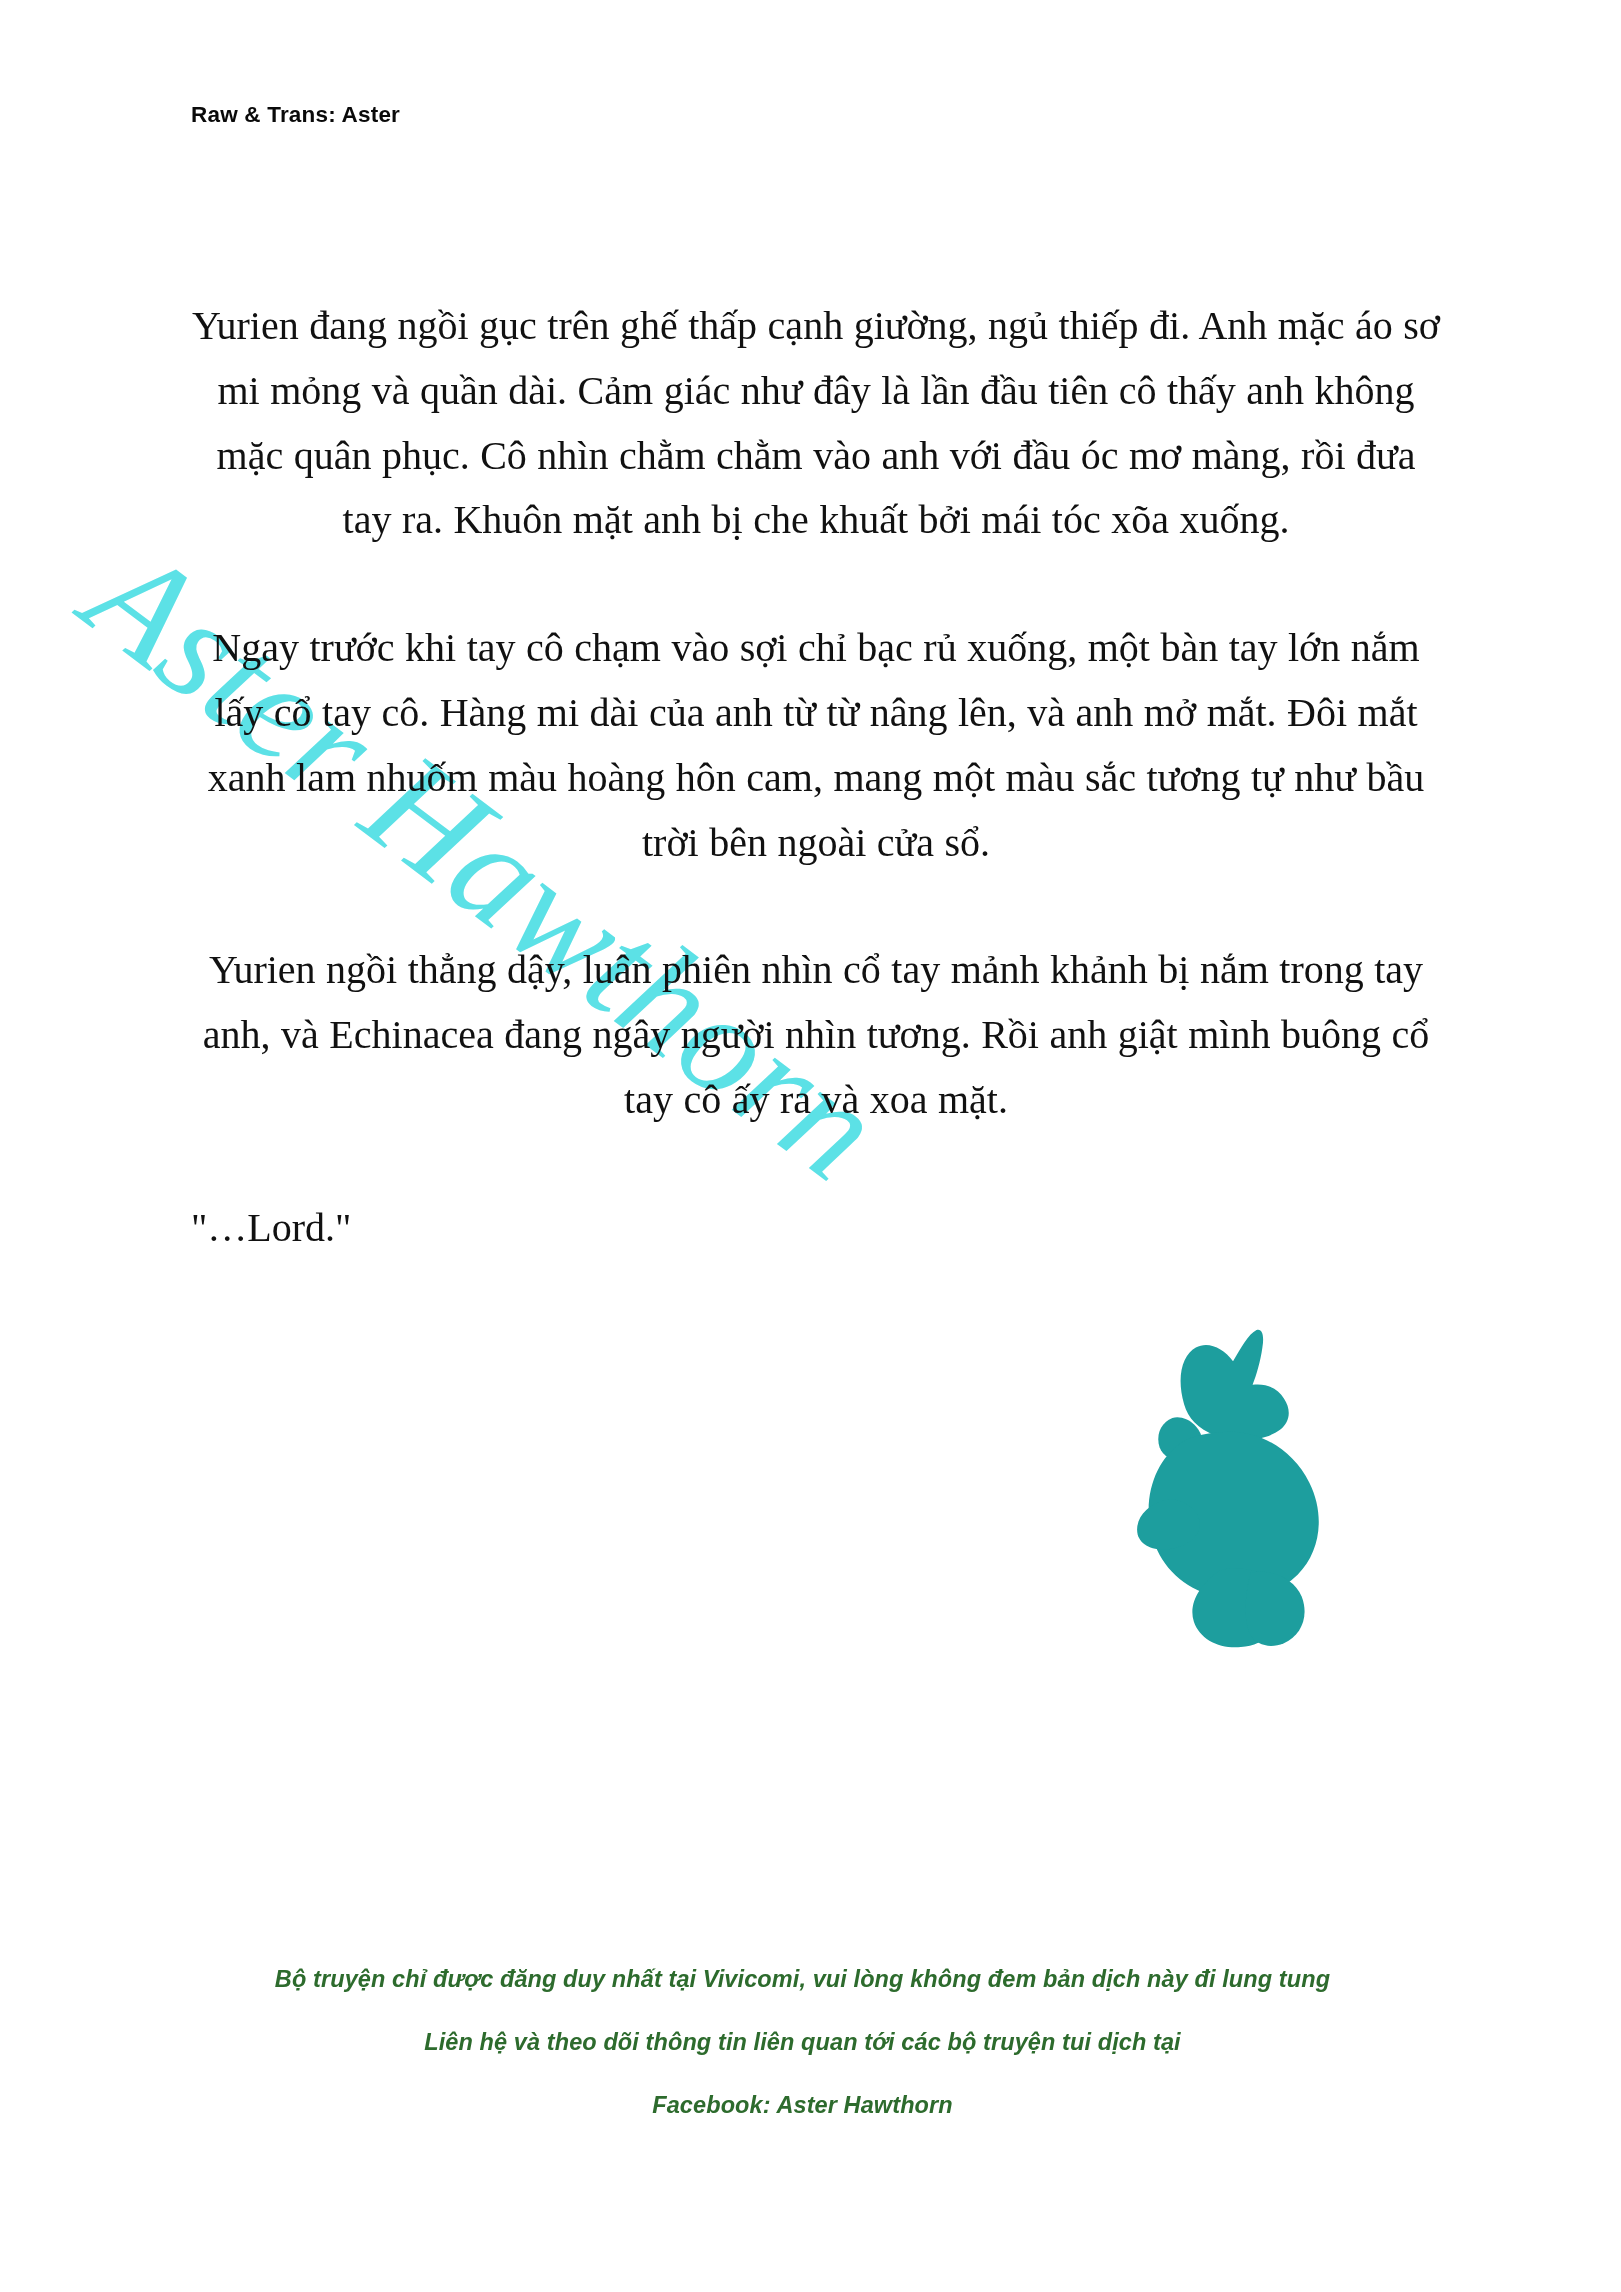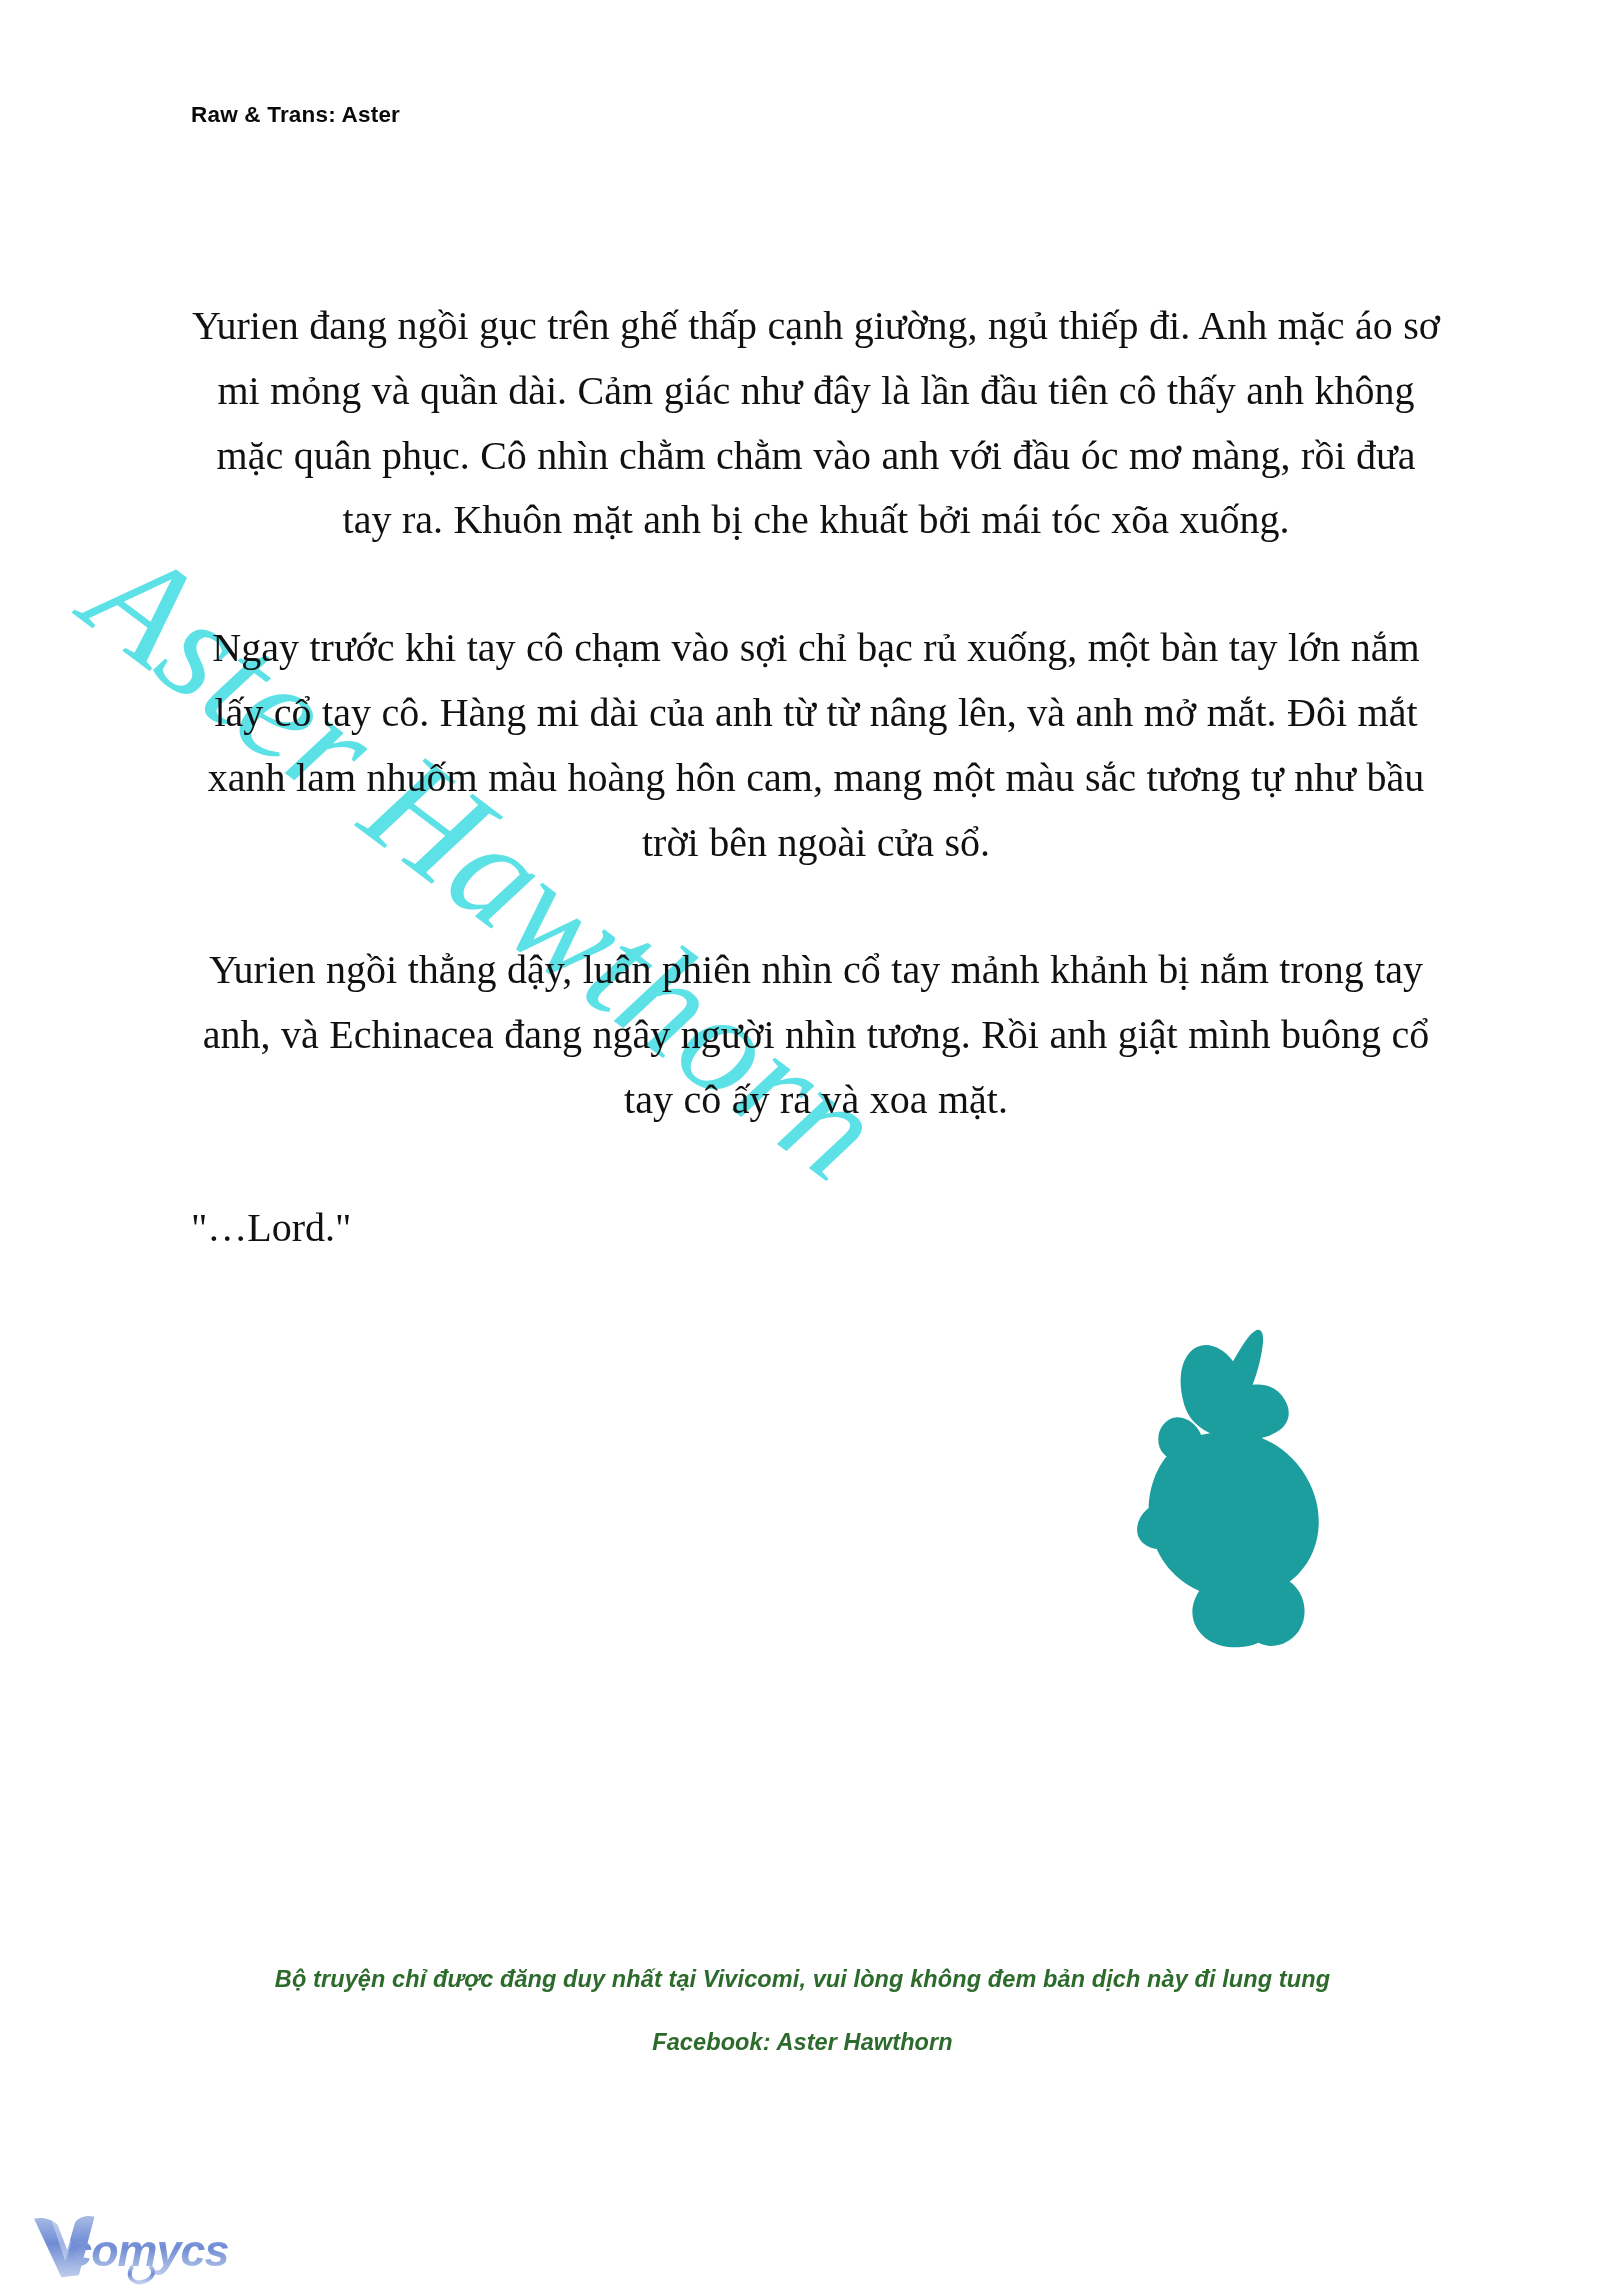--- a/index.html
+++ b/index.html
@@ -170,37 +170,19 @@
 
   <div class="body-area">
     <p class="para">Yurien đang ngồi gục trên ghế thấp cạnh giường, ngủ thiếp đi. Anh mặc áo sơ mi mỏng và quần dài. Cảm giác như đây là lần đầu tiên cô thấy anh không mặc quân phục. Cô nhìn chằm chằm vào anh với đầu óc mơ màng, rồi đưa tay ra. Khuôn mặt anh bị che khuất bởi mái tóc xõa xuống.</p>
     <p class="para">Ngay trước khi tay cô chạm vào sợi chỉ bạc rủ xuống, một bàn tay lớn nắm lấy cổ tay cô. Hàng mi dài của anh từ từ nâng lên, và anh mở mắt. Đôi mắt xanh lam nhuốm màu hoàng hôn cam, mang một màu sắc tương tự như bầu trời bên ngoài cửa sổ.</p>
     <p class="para">Yurien ngồi thẳng dậy, luân phiên nhìn cổ tay mảnh khảnh bị nắm trong tay anh, và Echinacea đang ngây người nhìn tương. Rồi anh giật mình buông cổ tay cô ấy ra và xoa mặt.</p>
     <p class="quote-line">"…Lord."</p>
   </div>
 
   <div class="credits">
     <p class="credit-line">Bộ truyện chỉ được đăng duy nhất tại Vivicomi, vui lòng không đem bản dịch này đi lung tung</p>
+    <p class="credit-line">Liên hệ và theo dõi thông tin liên quan tới các bộ truyện tui dịch tại</p>
     <p class="credit-line">Facebook: Aster Hawthorn</p>
   </div>
 
-  <div class="logo">
-    <svg viewBox="0 0 230 80" xmlns="http://www.w3.org/2000/svg" aria-hidden="true">
-      <defs>
-        <linearGradient id="lg" x1="0" y1="0" x2="0" y2="1">
-          <stop offset="0%" stop-color="#A9BCE6"></stop>
-          <stop offset="45%" stop-color="#6F8CD4"></stop>
-          <stop offset="100%" stop-color="#BFCDEC"></stop>
-        </linearGradient>
-      </defs>
-
-      <path d="M12 12 C20 10 30 12 36 18 L46 44 L54 16 C58 10 66 8 74 10
-               L58 70 L40 72 Z" fill="url(#lg)"></path>
-      <path d="M30 14 L44 56 L50 36 L40 14 Z" fill="#FFFFFF" opacity="0.35"></path>
-
-      <text x="46" y="60" font-family="Liberation Sans, sans-serif" font-size="46" font-weight="700" font-style="italic" fill="url(#lg)" letter-spacing="-1">comycs</text>
-
-      <path d="M112 62 C106 74 116 80 126 76 C134 73 136 66 132 62" fill="none" stroke="url(#lg)" stroke-width="4" stroke-linecap="round"></path>
-    </svg>
-  </div>
 
 </div>
 
 
 </body></html>

